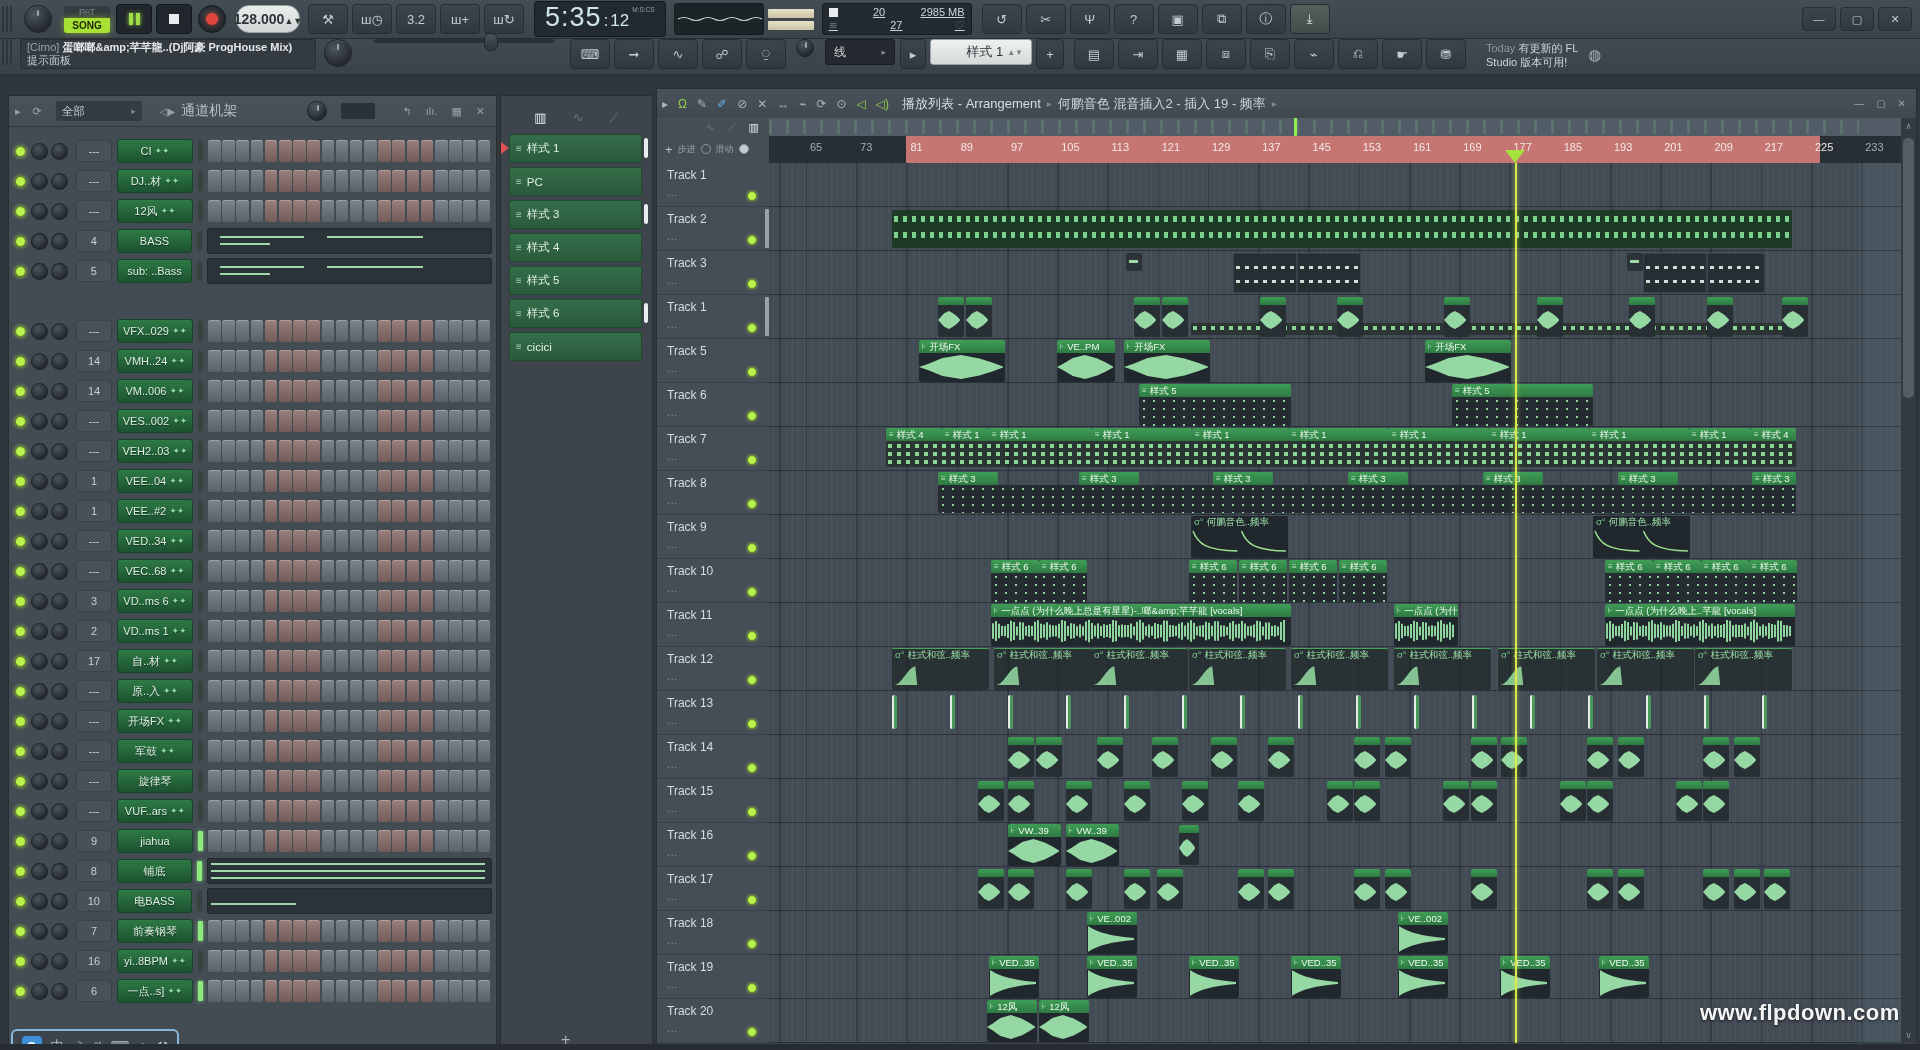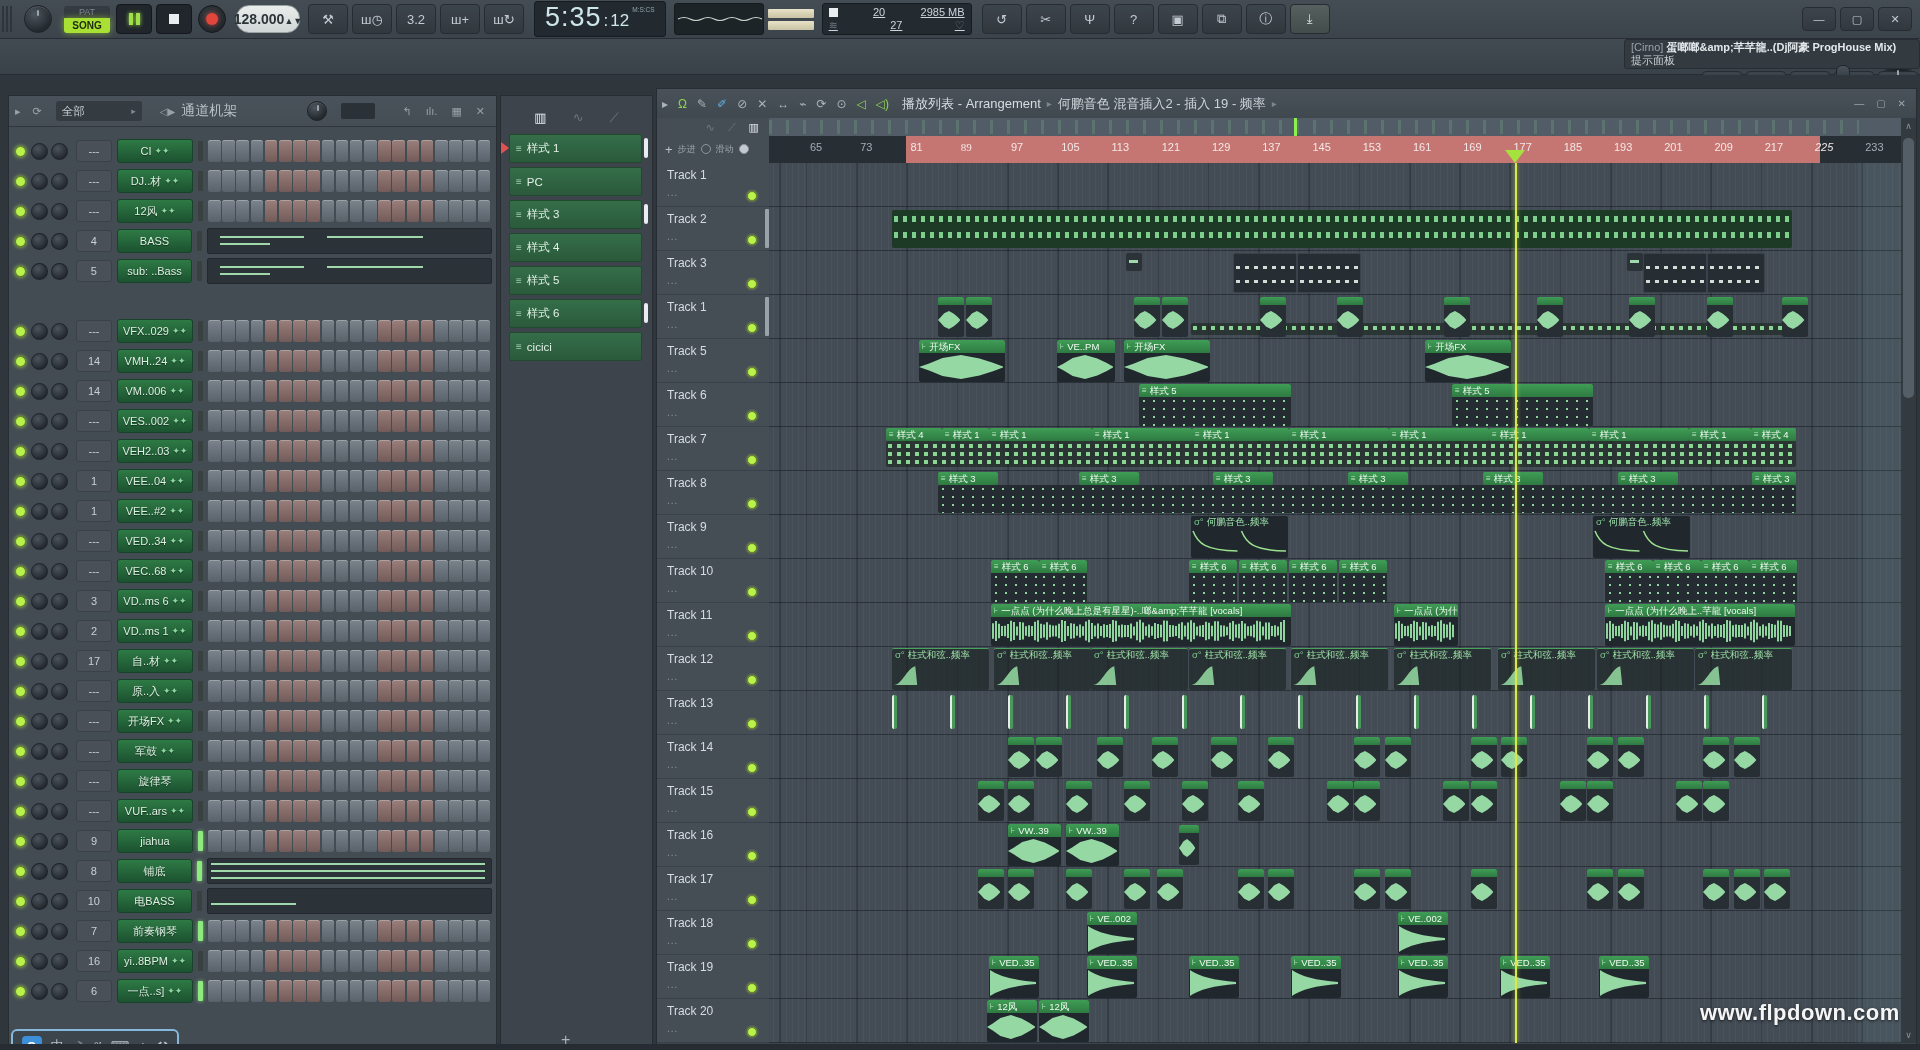--- a/index.html
+++ b/index.html
@@ -44,21 +44,21 @@
   #meters{width:46px;height:30px;margin-left:4px;display:flex;flex-direction:column;justify-content:center;gap:3px;}
   #meters i{display:block;height:9px;background:linear-gradient(#e8e3c8,#c9c3a4);border-radius:1px;}
   #cpu{width:150px;height:32px;background:#232b31;border:1px solid #171c20;border-radius:3px;margin:0 8px;
        font-size:11px;color:#cdd5da;padding:2px 6px;box-sizing:border-box;}
   #cpu .row{display:flex;justify-content:space-between;align-items:center;line-height:13px;text-decoration:underline;}
   #cpu .sq{width:9px;height:9px;background:#e8edef;display:inline-block;}
   #winbtns{display:flex;margin-left:auto;margin-right:6px;}
   #winbtns .tbtn{min-width:24px;height:22px;font-size:11px;}
   
   #row2{position:absolute;left:0;top:39px;width:1920px;height:35px;background:linear-gradient(#434b52,#3a4249);
-        border-bottom:1px solid #272d33;display:flex;align-items:flex-end;flex-direction:column;}
+        border-bottom:1px solid #272d33;display:flex;align-items:flex-start;}
   #hint{width:296px;height:30px;background:#333a40;border:1px solid #272d32;border-radius:3px;margin-left:4px;
         padding:1px 6px;box-sizing:border-box;line-height:13px;}
   #hint .l1{font-size:11px;color:#e4e9ec;font-weight:bold;white-space:nowrap;overflow:hidden;}
   #hint .l1 .dim{color:#9aa3aa;font-weight:normal;}
   #hint .l2{font-size:11px;color:#cad1d6;}
   #slider{width:180px;height:4px;background:#2b3237;border-radius:2px;margin:0 14px;position:relative;}
   #slider .handle{position:absolute;left:110px;top:-6px;width:12px;height:16px;border-radius:6px;
                   background:linear-gradient(#4a535b,#2e353b);border:1px solid #20262b;}
   .lcd{height:24px;background:#23292e;border:1px solid #171c20;border-radius:3px;color:#d3dade;font-size:12px;
        display:flex;align-items:center;padding:0 8px;margin:0 3px;}
@@ -1389,38 +1389,38 @@
         <div id="scrollstrip">
           <div class="ovl"></div>
           <div class="phtick"></div>
         </div>
         <div id="ruler">
           <div class="selband"></div>
           <div id="rticks">
               <div class="rtick" style="left: 41px;">65</div>
               <div class="rtick" style="left: 91.25px;">73</div>
               <div class="rtick insel" style="left: 141.5px;">81</div>
-              <div class="rtick insel" style="left: 191.75px; font-family: Liberation Serif, serif;">89</div>
+              <div class="rtick insel" style="left: 191.75px;">89</div>
               <div class="rtick insel" style="left: 242px;">97</div>
               <div class="rtick insel" style="left: 292.25px;">105</div>
               <div class="rtick insel" style="left: 342.5px;">113</div>
               <div class="rtick insel" style="left: 392.75px;">121</div>
               <div class="rtick insel" style="left: 443px;">129</div>
               <div class="rtick insel" style="left: 493.25px;">137</div>
               <div class="rtick insel" style="left: 543.5px;">145</div>
               <div class="rtick insel" style="left: 593.75px;">153</div>
               <div class="rtick insel" style="left: 644px;">161</div>
               <div class="rtick insel" style="left: 694.25px;">169</div>
               <div class="rtick insel" style="left: 744.5px;">177</div>
               <div class="rtick insel" style="left: 794.75px;">185</div>
               <div class="rtick insel" style="left: 845px;">193</div>
               <div class="rtick insel" style="left: 895.25px;">201</div>
               <div class="rtick insel" style="left: 945.5px;">209</div>
               <div class="rtick insel" style="left: 995.75px;">217</div>
-              <div class="rtick insel" style="left: 1046px; font-style: italic;">225</div>
+              <div class="rtick insel" style="left: 1046px;">225</div>
               <div class="rtick" style="left: 1096.25px;">233</div>
             </div>
           <div id="ph-tri"></div>
         </div>
         <div id="tracksarea">
           <div id="endshade"></div>
           <div id="clips">
               <div class="clip drumstrip" style="left: 123px; width: 900px; top: 47px; height: 38px; background: rgb(29, 58, 39);">
                 <div class="dashrow" style="top: 6px; height: 6px; color: rgb(126, 207, 142);"></div>
                 <div class="dashrow" style="top: 22px; height: 6px; color: rgb(126, 207, 142);"></div>

